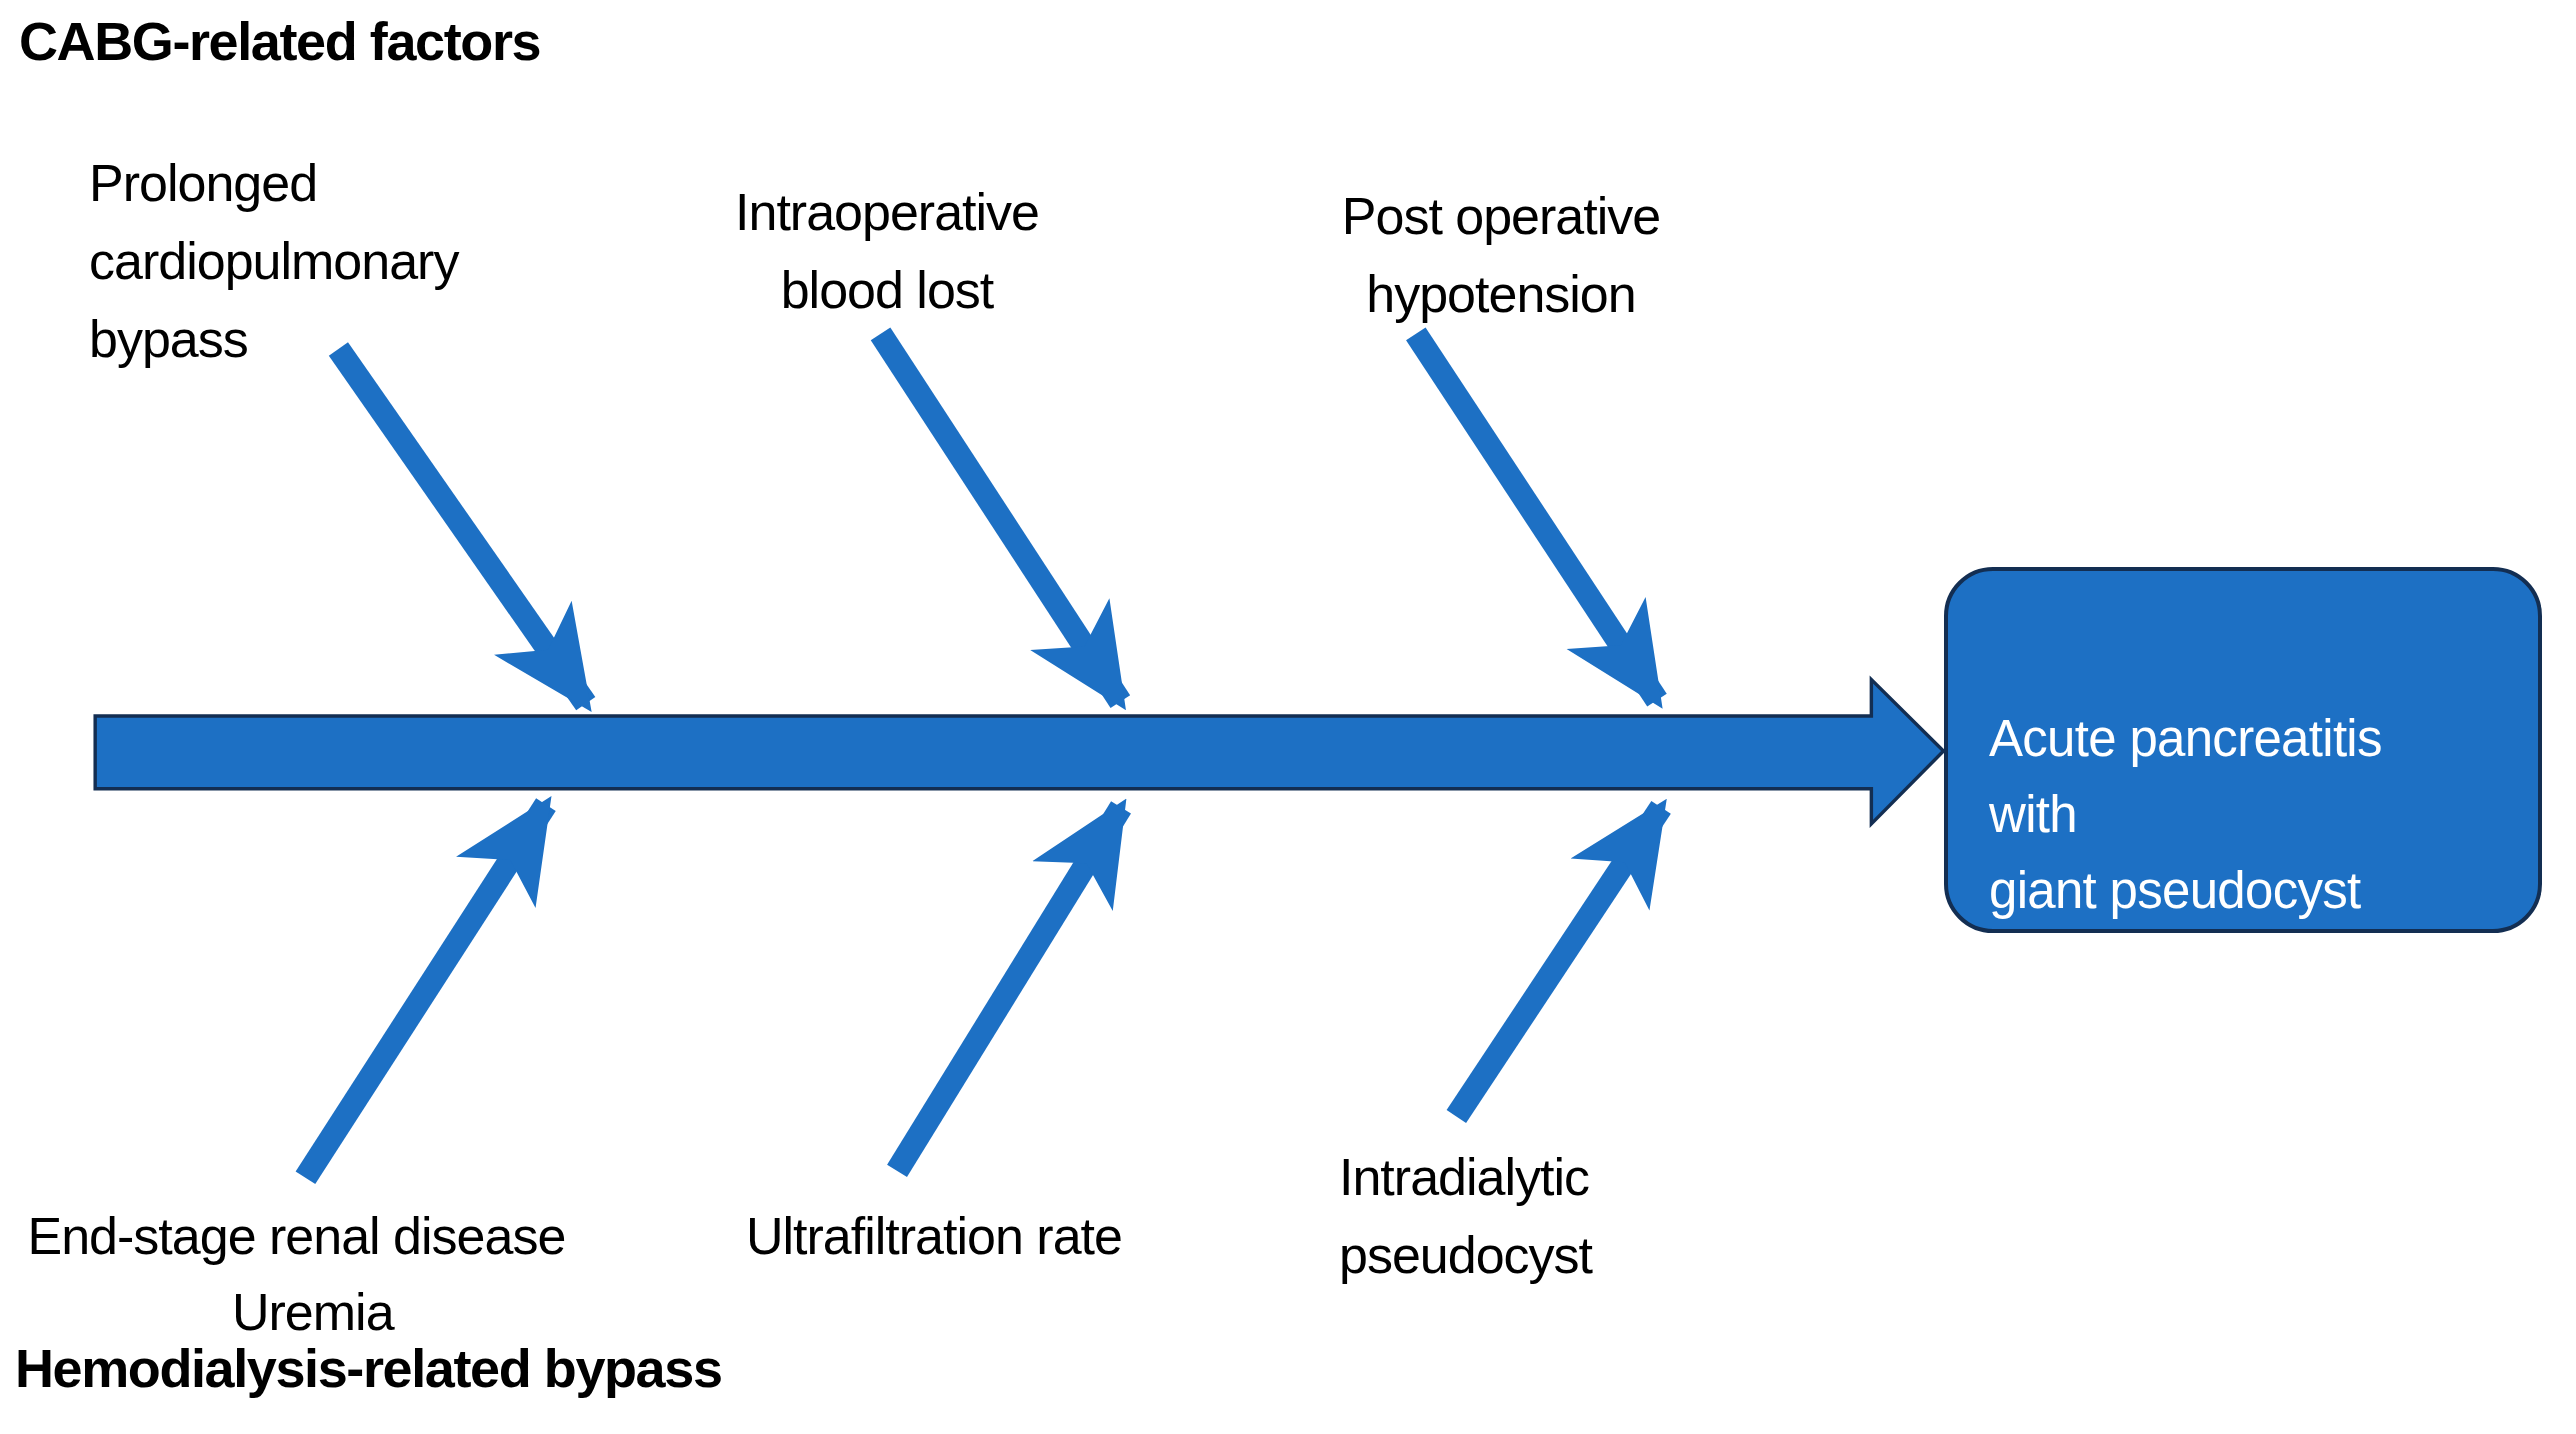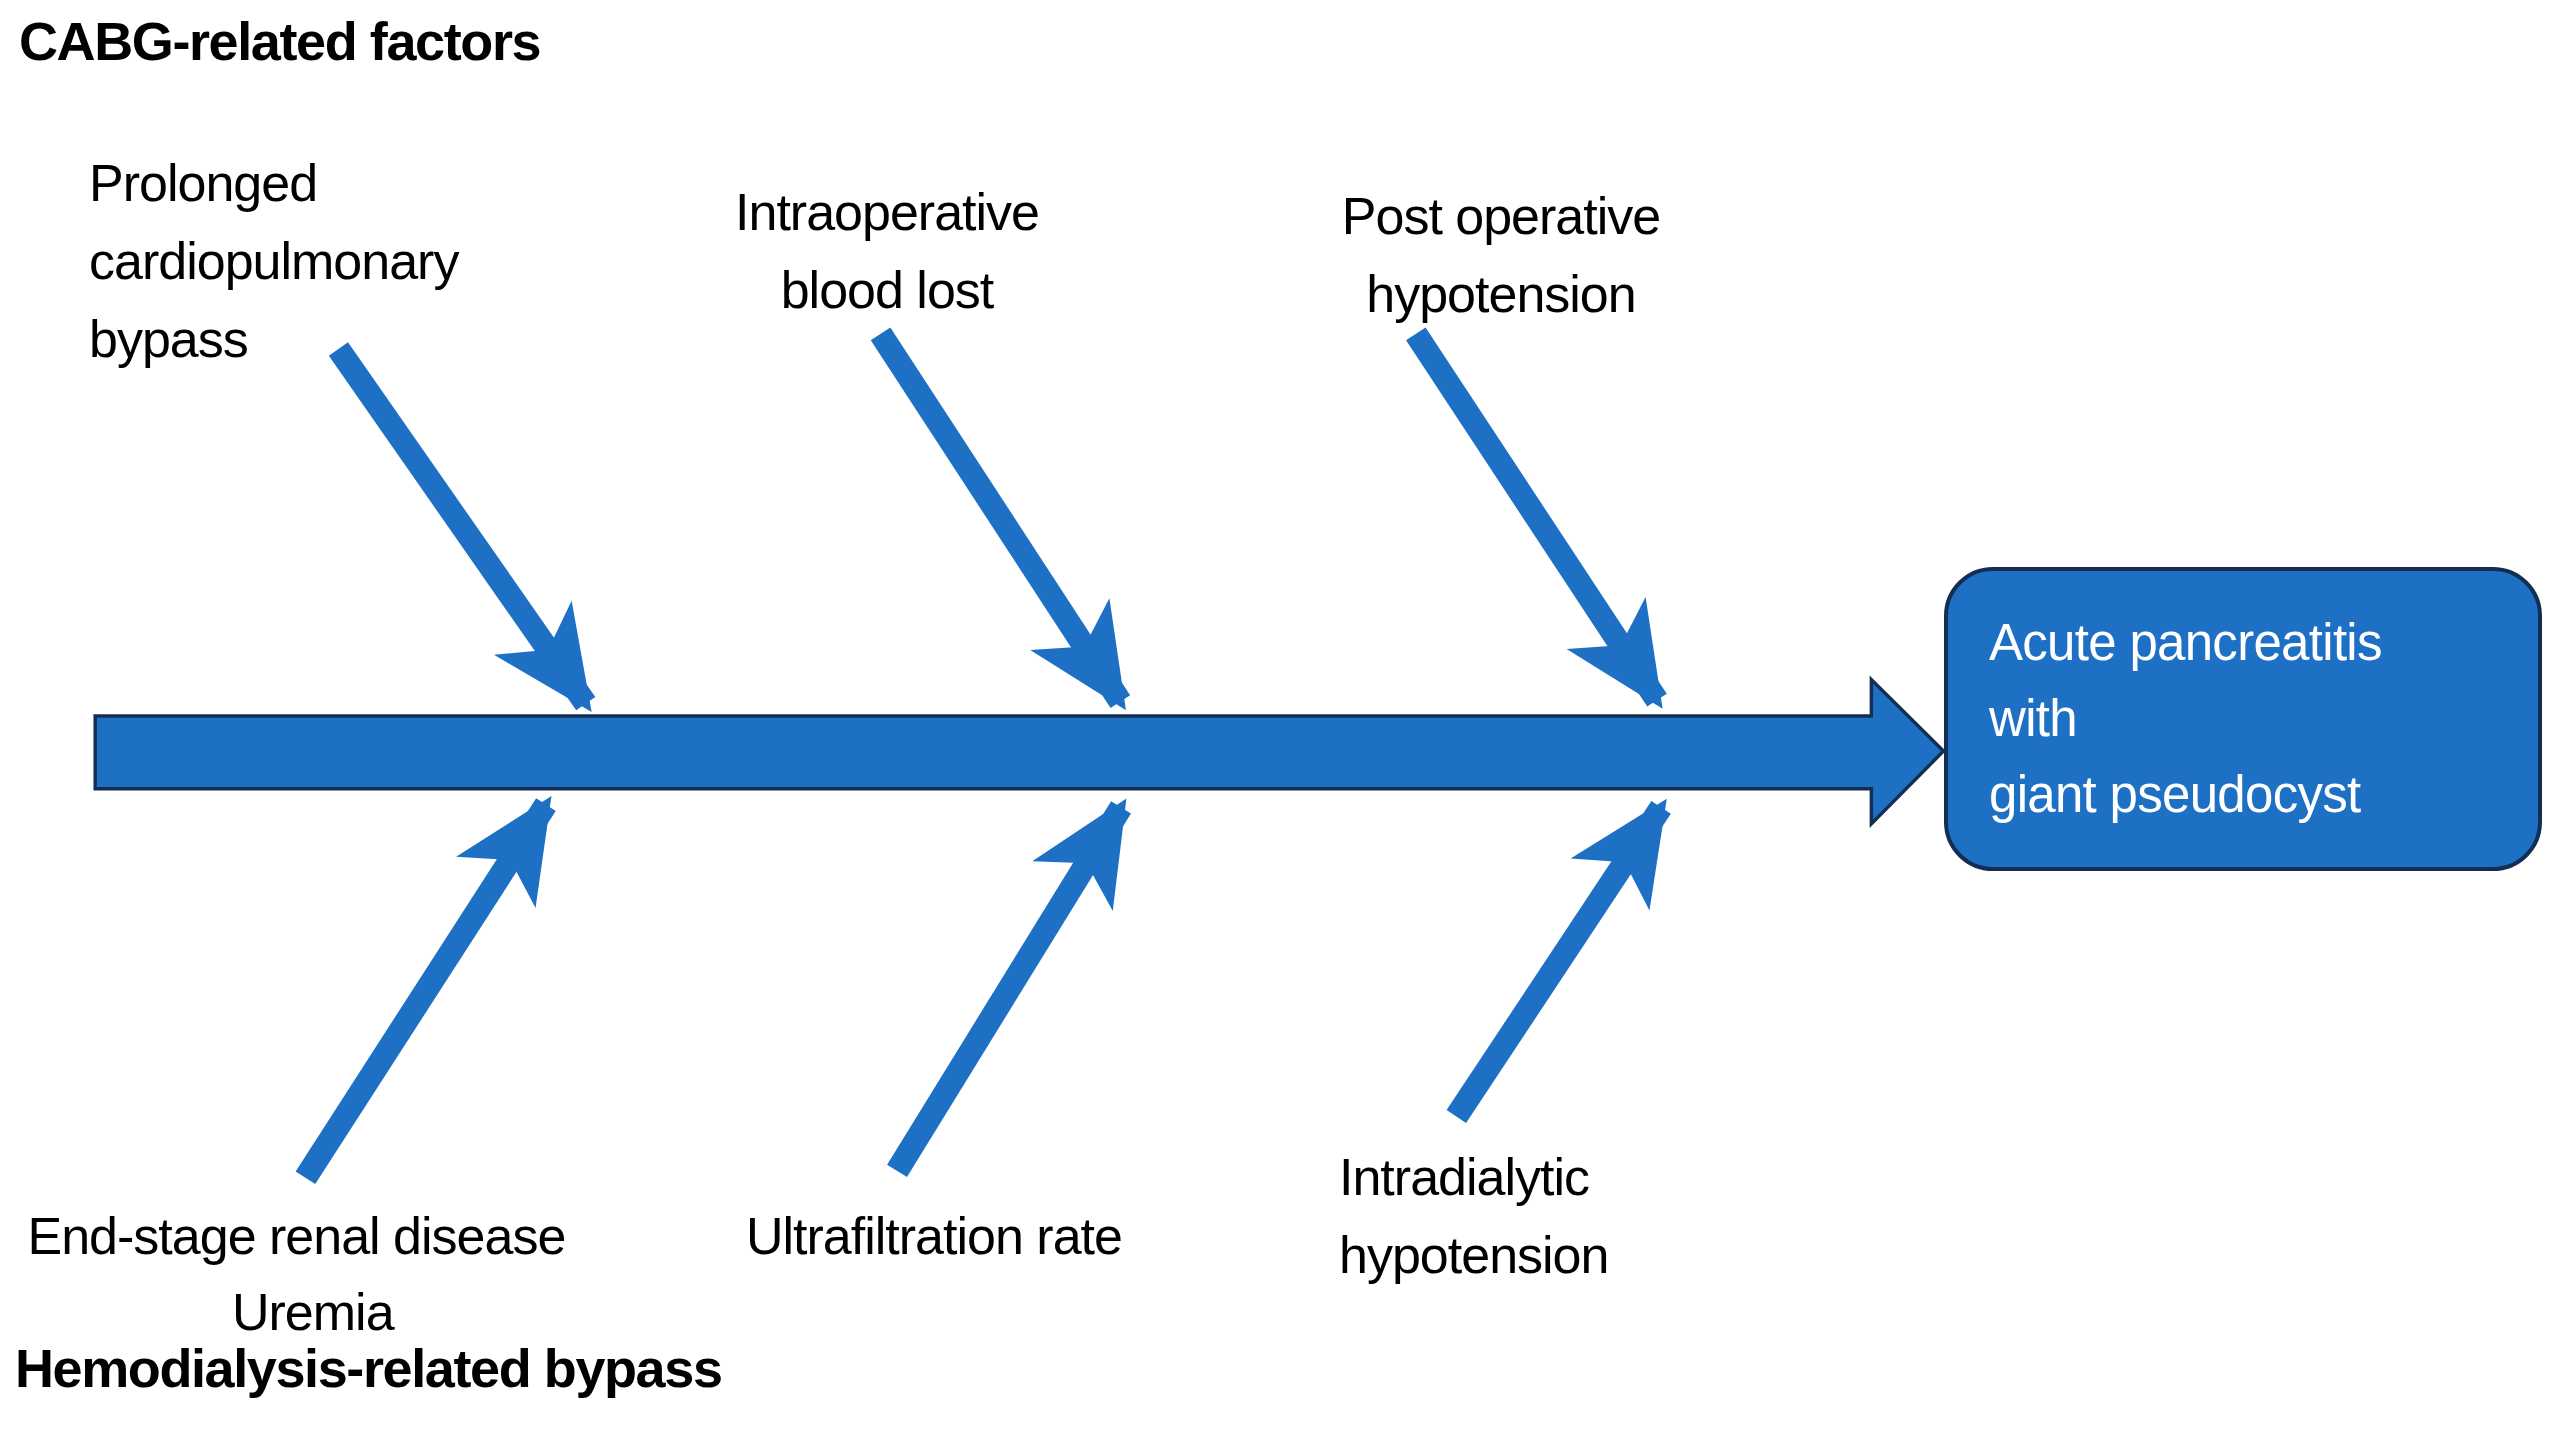--- a/index.html
+++ b/index.html
@@ -52,26 +52,26 @@
   #factor-esrd       { left: 27.5px;   top: 1197px; white-space: nowrap; text-align: center; }
   #factor-uremia     { left: 232px;  top: 1273px; white-space: nowrap; }
   #factor-ultra      { left: 746px; top: 1197px; white-space: nowrap; }
   #factor-idh        { left: 1339px; top: 1138px; width: 364px; }
 
   .outcome-box {
     position: absolute;
     left: 1944px;
     top: 567px;
     width: 598px;
-    height: 304px;
+    height: 366px;
     background: var(--fill-blue);
     border: 4.1px solid var(--border-navy);
     border-radius: 49px;
     display: flex;
-    align-items: center;
+    align-items: flex-end;
   }
   .outcome-text {
     padding-left: 41px;
     font-size: 51px;
     line-height: 76px;
     letter-spacing: -0.7px;
     color: var(--text-white);
     white-space: pre-line;
   }
 
@@ -118,21 +118,21 @@
   <div class="factor-label" id="factor-blood">Intraoperative blood lost</div>
 
   <div class="factor-label" id="factor-postop">Post operative hypotension</div>
 
   <div class="factor-label" id="factor-esrd">End-stage renal disease</div>
 
   <div class="factor-label" id="factor-uremia">Uremia</div>
 
   <div class="factor-label" id="factor-ultra">Ultrafiltration rate</div>
 
-  <div class="factor-label" id="factor-idh">Intradialytic hypotension</div>
+  <div class="factor-label" id="factor-idh">Intradialytic pseudocyst</div>
 
   <div class="section-title" id="title-hemo">Hemodialysis-related bypass</div>
 
   <div class="outcome-box">
     <div class="outcome-text">Acute pancreatitis
 with
 giant pseudocyst</div>
   </div>
 
 </div>

